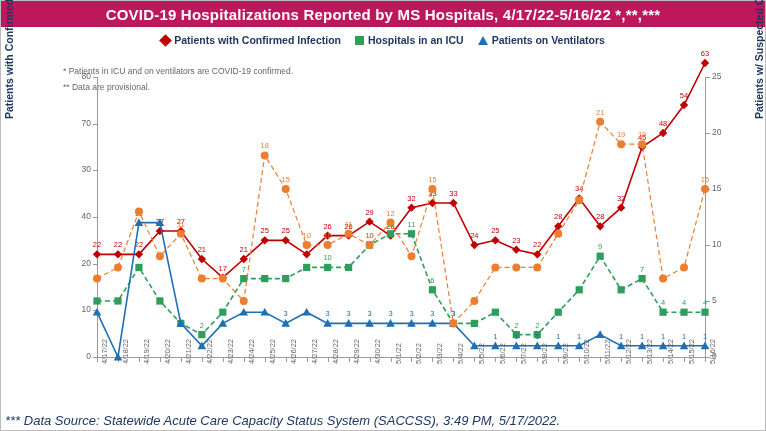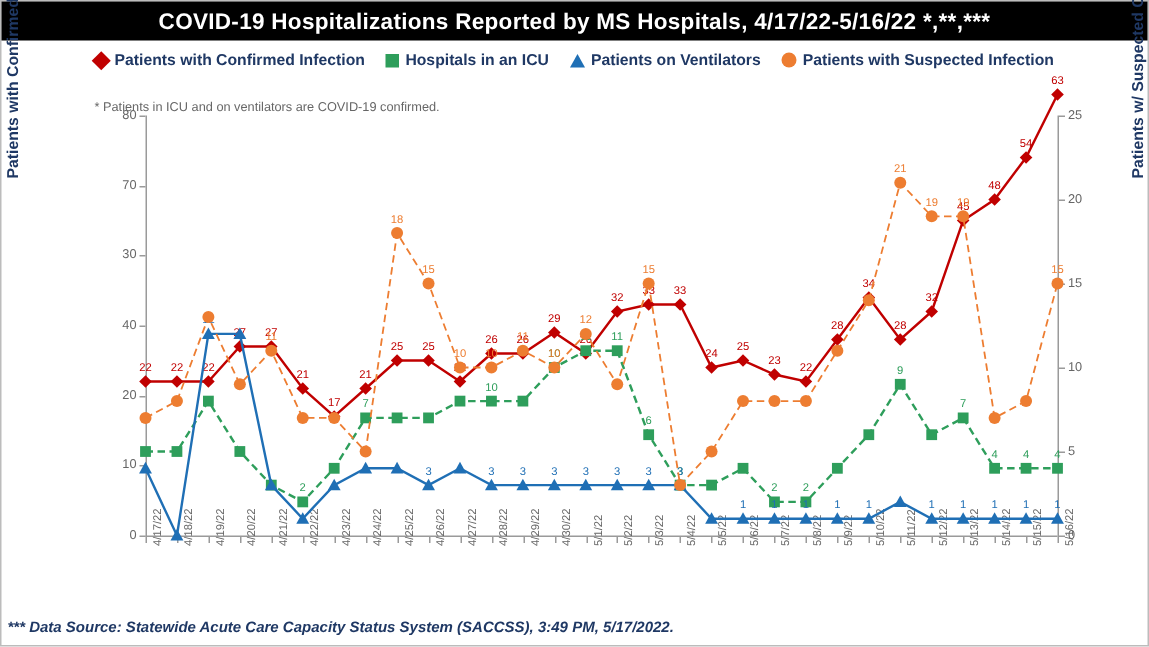--- a/index.html
+++ b/index.html
@@ -1,20 +1,20 @@
 <!DOCTYPE html>
 <html><head>
 <meta charset="utf-8">
 <style>
   html,body{margin:0;padding:0;}
   body{width:766px;height:431px;background:#ffffff;font-family:"Liberation Sans",sans-serif;overflow:hidden;}
   #wrap{position:relative;width:766px;height:431px;box-sizing:border-box;border:1px solid #bcbcbc;}
   #title{
     position:absolute;left:0;top:0;width:764px;height:26px;
-    background:#000000;color:#ffffff;font-size:15px;font-weight:bold;
+    background:#be185d;color:#ffffff;font-size:15px;font-weight:bold;
     display:flex;align-items:center;justify-content:center;letter-spacing:.2px;
   }
   #legend{
     position:absolute;left:0;top:28px;width:764px;height:22px;
     display:flex;align-items:center;justify-content:center;gap:14px;
     font-size:10.5px;color:#1f3864;font-weight:bold;
   }
   .lg{display:flex;align-items:center;gap:4px;}
   .mk{display:inline-block;}
   .mk.diamond{width:9px;height:9px;background:#c00000;transform:rotate(45deg);}
@@ -38,21 +38,21 @@
     white-space:nowrap;
   }
   #plot{position:absolute;left:66px;top:56px;width:668px;height:330px;}
   .axisline{position:absolute;background:#9a9a9a;}
   .tick{position:absolute;font-size:8.5px;color:#666;}
   .ytick-l{right:670px;text-align:right;width:22px;}
   .ytick-r{left:672px;text-align:left;width:22px;}
   .tickmark{position:absolute;background:#9a9a9a;height:1px;width:4px;}
   .xtick{position:absolute;font-size:7.5px;color:#666;transform:rotate(-90deg);transform-origin:left top;white-space:nowrap;}
   .xtickmark{position:absolute;background:#9a9a9a;width:1px;height:4px;}
-  #source{position:absolute;left:4px;top:412px;font-size:10px;font-style:italic;color:#1f3864;font-weight:bold;}
+  #source{position:absolute;left:4px;top:412px;font-size:13px;font-style:italic;color:#1f3864;font-weight:normal;}
   svg{position:absolute;left:0;top:0;overflow:visible;}
   .dl{font-size:7.5px;}
 </style>
 </head>
 <body>
 
 <div id="wrap">
 
   <div id="title">COVID-19 Hospitalizations Reported by MS Hospitals, 4/17/22-5/16/22 *,**,***</div>
 
@@ -62,28 +62,25 @@
       <span>Patients with Confirmed Infection</span>
     </div>
     <div class="lg">
       <span class="mk square"></span>
       <span>Hospitals in an ICU</span>
     </div>
     <div class="lg">
       <span class="mk tri"></span>
       <span>Patients on Ventilators</span>
     </div>
-    <div class="lg">
-      <span class="mk circle"></span>
-      <span>Patients with Suspected Infection</span>
-    </div>
   </div>
 
   <div id="notes">
     <div>* Patients in ICU and on ventilators are COVID-19 confirmed.</div>
+    <div>** Data are provisional.</div>
   </div>
 
   <div id="ylabel-left">Patients with Confirmed Infection</div>
   <div id="ylabel-right">Patients w/ Suspected COVID, in ICU or on Ventilator</div>
 
   <div id="plot">
       <div class="axisline" style="left: 30px; top: 300px; width: 608px; height: 1px;"></div>
       <div class="axisline" style="left: 30px; top: 20px; width: 1px; height: 281px;"></div>
       <div class="axisline" style="left: 638px; top: 20px; width: 1px; height: 281px;"></div>
       <div class="tick ytick-l" style="left: 2px; top: 294px;">0</div>

